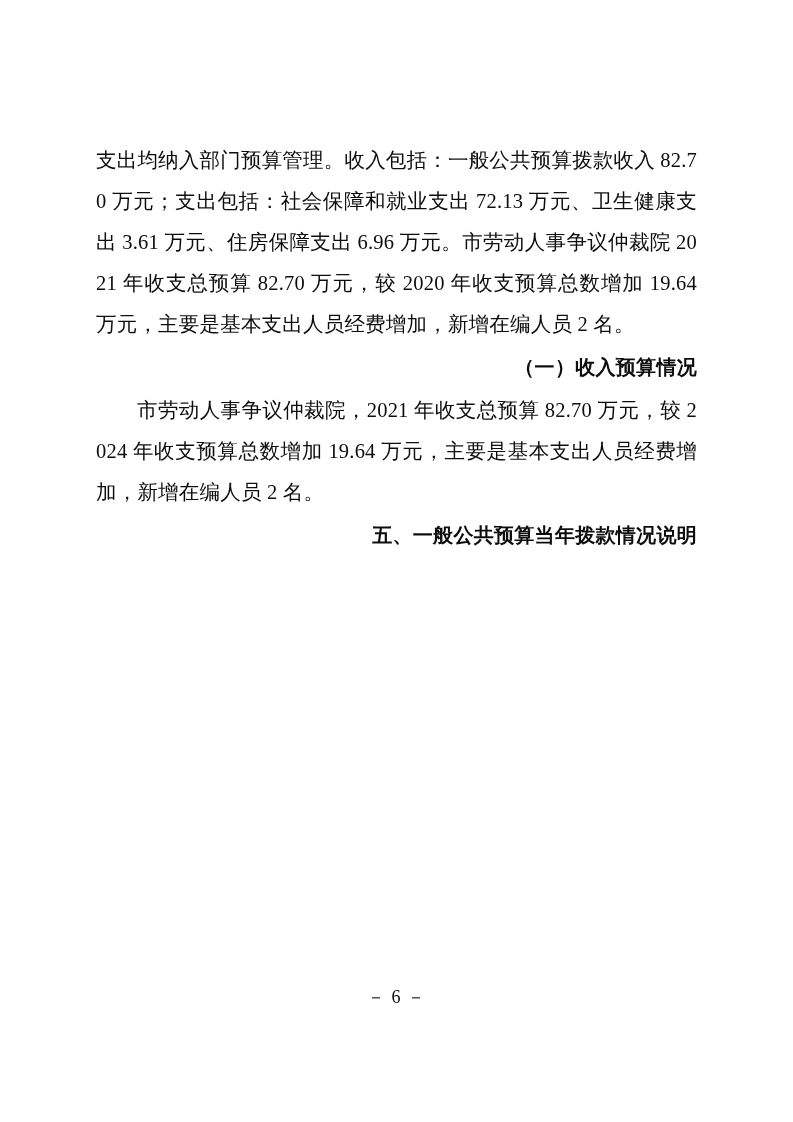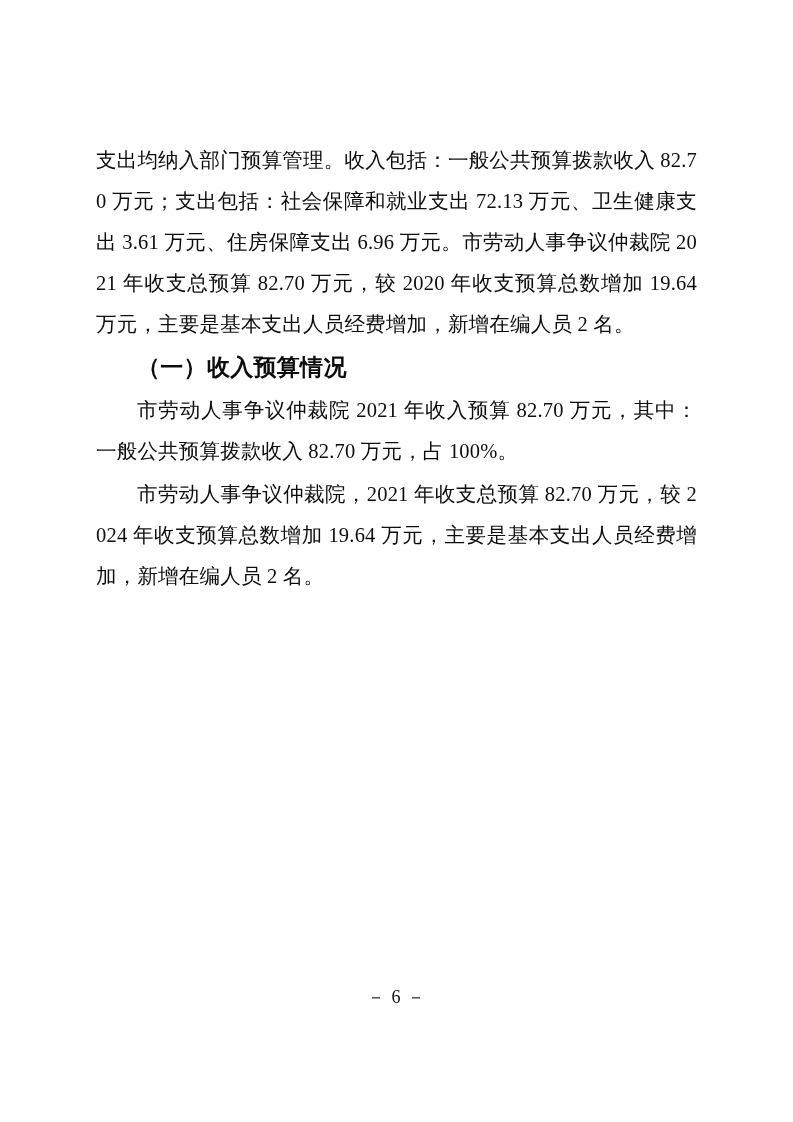--- a/index.html
+++ b/index.html
@@ -34,25 +34,26 @@
     text-align: justify;
     text-justify: inter-ideograph;
     letter-spacing: 0.2px;
     word-break: break-all;
   }
   p.para.indent {
     text-indent: 41px;
   }
   p.heading {
     margin: 0 0 2px 0;
-    font-size: 23px;
+    font-size: 20px;
     line-height: 41px;
     text-indent: 41px;
     font-weight: bold;
     letter-spacing: 0.3px;
+    text-align: right;
   }
   .pagenum {
     position: absolute;
     left: 0;
     right: 0;
     top: 985px;
     text-align: center;
     font-size: 18px;
     letter-spacing: 1px;
     color: #0d0d0d;
@@ -61,24 +62,24 @@
 </head>
 <body>
 
 <div class="page">
   <div class="doc-body">
 
     <p class="para">支出均纳入部门预算管理。收入包括：一般公共预算拨款收入 82.70 万元；支出包括：社会保障和就业支出 72.13 万元、卫生健康支出 3.61 万元、住房保障支出 6.96 万元。市劳动人事争议仲裁院 2021 年收支总预算 82.70 万元，较 2020 年收支预算总数增加 19.64 万元，主要是基本支出人员经费增加，新增在编人员 2 名。</p>
 
     <p class="heading">（一）收入预算情况</p>
 
-    <p class="para indent">市劳动人事争议仲裁院 2021 年收入预算 82.70 万元，其中：一般公共预算拨款收入 82.70 万元，占 100%。</p>
 
 
 
 
     <p class="para indent">市劳动人事争议仲裁院，2021 年收支总预算 82.70 万元，较 2024 年收支预算总数增加 19.64 万元，主要是基本支出人员经费增加，新增在编人员 2 名。</p>
 
 
+    <p class="heading">五、一般公共预算当年拨款情况说明</p>
 
   </div>
   <div class="pagenum">－ 6 －</div>
 </div>
 
 </body></html>

